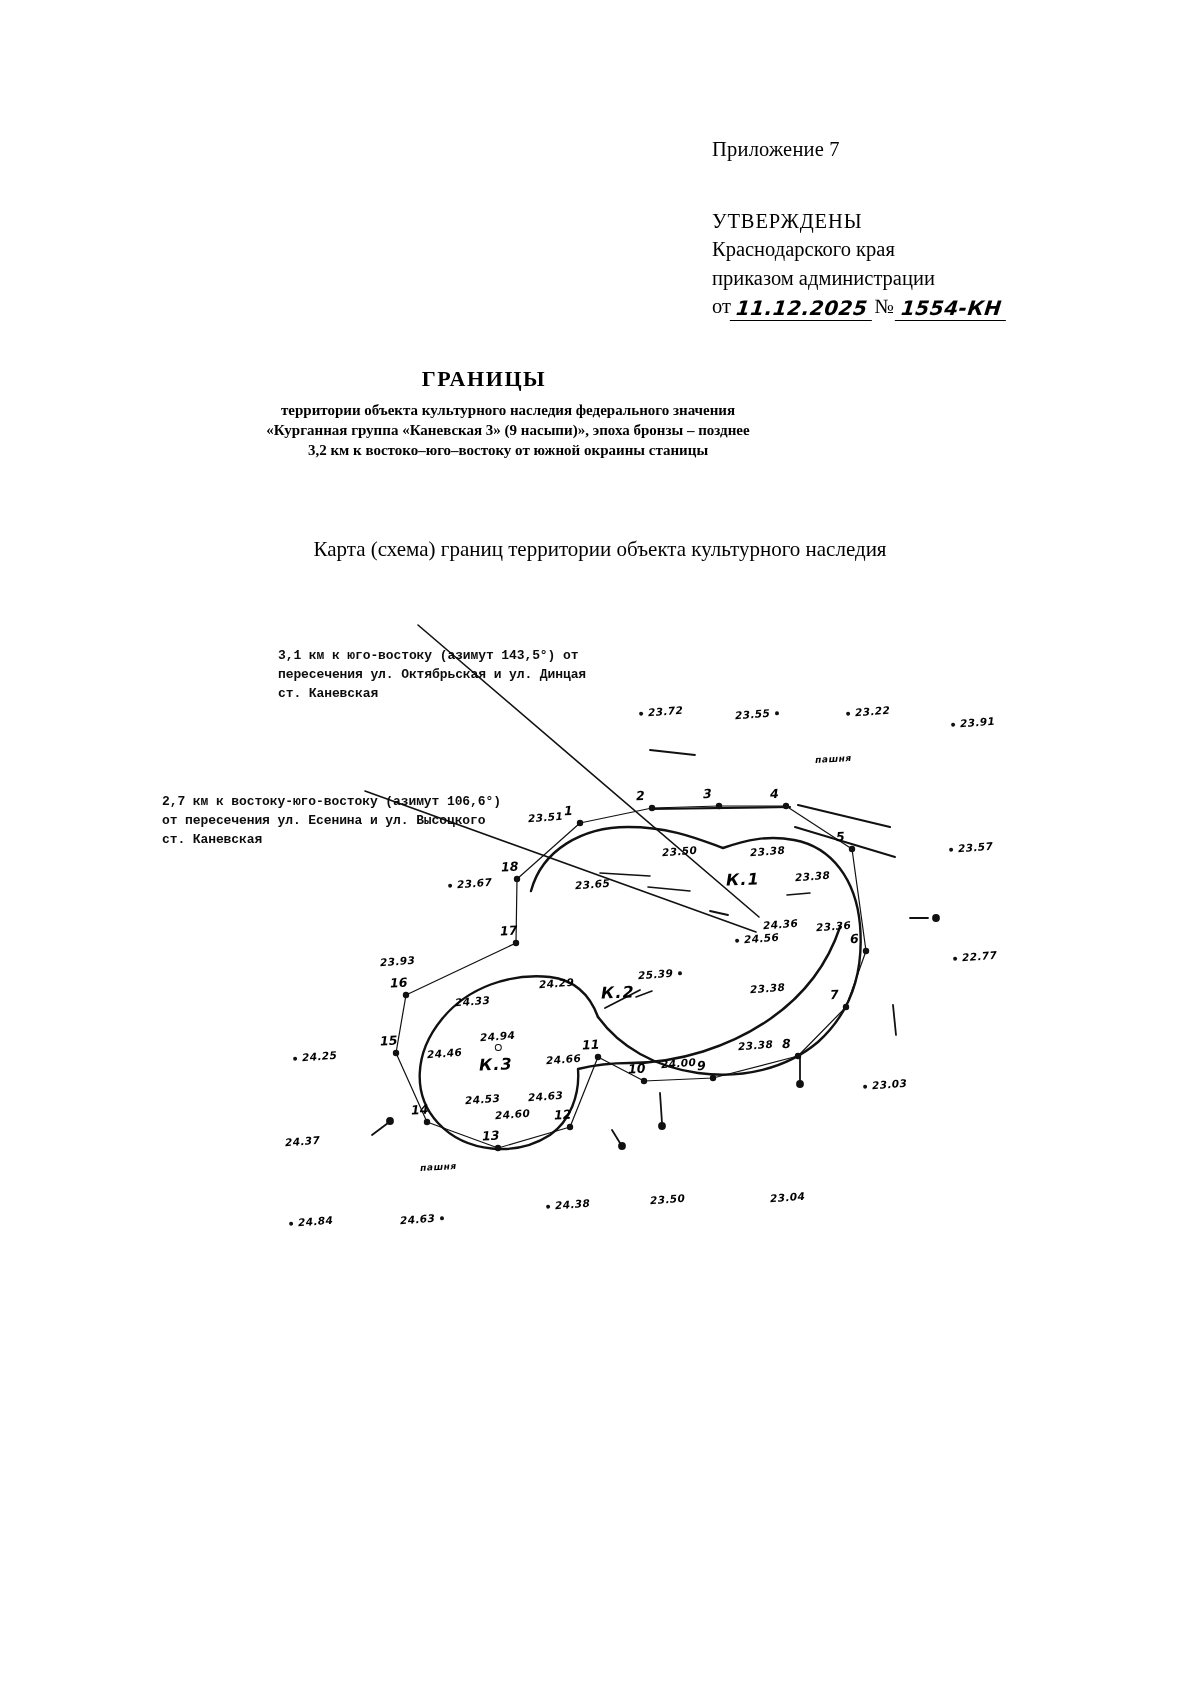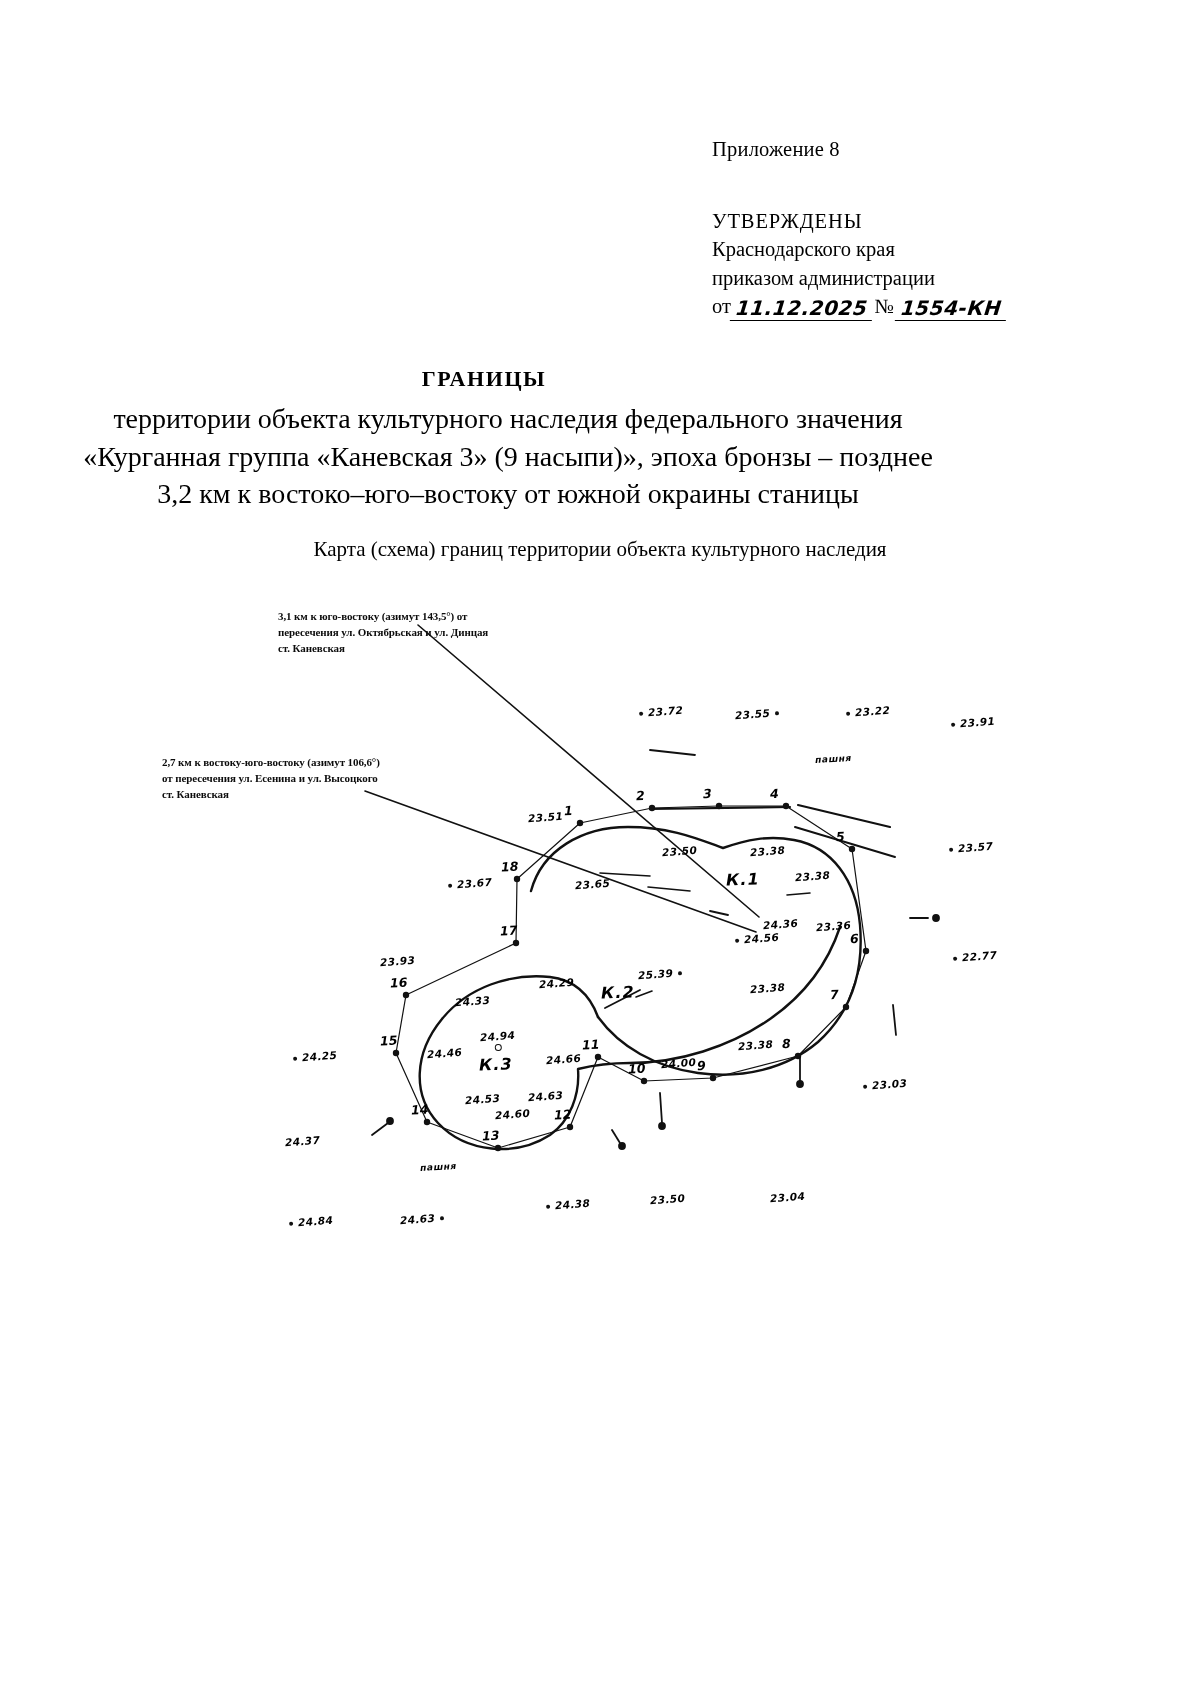--- a/index.html
+++ b/index.html
@@ -79,22 +79,22 @@
     width: 968px;
     text-align: center;
   }
   .doc-title {
     font-size: 22px;
     font-weight: bold;
     letter-spacing: 1.6px;
     margin-bottom: 8px;
   }
   .doc-subtitle {
-    font-size: 28px;
-    font-weight: normal;
+    font-size: 15px;
+    font-weight: bold;
     line-height: 1.34;
     padding-left: 48px;
   }
   .doc-subtitle div { white-space: nowrap; }
 
   .map-caption {
     position: absolute;
     left: 0;
     top: 537px;
     width: 1200px;
@@ -113,27 +113,28 @@
     height: 660px;
   }
   .map-area svg {
     display: block;
     width: 900px;
     height: 660px;
   }
 
   .ann-text {
     position: absolute;
-    font-family: Liberation Serif, serif;
-    font-size: 11px;
+    font-family: Liberation Mono, monospace;
+    font-size: 13px;
     font-weight: bold;
     line-height: 1.45;
     color: #0c0c0c;
     letter-spacing: -0.1px;
     white-space: nowrap;
+    margin-top: 38px;
   }
   .ann-1 { left: 128px; top: 14px; }
   .ann-2 { left: 12px; top: 160px; }
 
   .map-label {
     position: absolute;
     font-family: "DejaVu Sans", sans-serif;
     font-style: italic;
     font-weight: bold;
     color: #000;
@@ -158,21 +159,21 @@
     transform: rotate(-3deg);
     letter-spacing: 0.6px;
   }
 </style>
 </head>
 <body>
 
 <div class="page">
 
   <div class="header-block">
-    <div class="appendix-line">Приложение 8</div>
+    <div class="appendix-line">Приложение 7</div>
     <div class="approve-title">УТВЕРЖДЕНЫ</div>
     <div class="approve-line">Краснодарского края</div>
     <div class="approve-line">приказом администрации</div>
     <div class="order-line">
       <span>от</span>
       <span class="hand">11.12.2025</span>
       <span class="numsign">№</span>
       <span class="hand">1554-КН</span>
     </div>
   </div>

